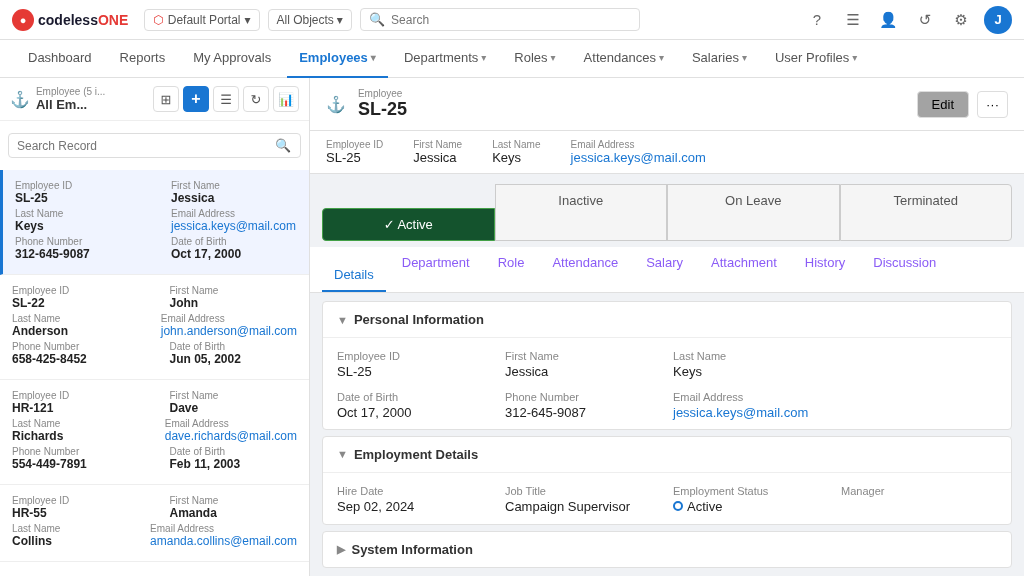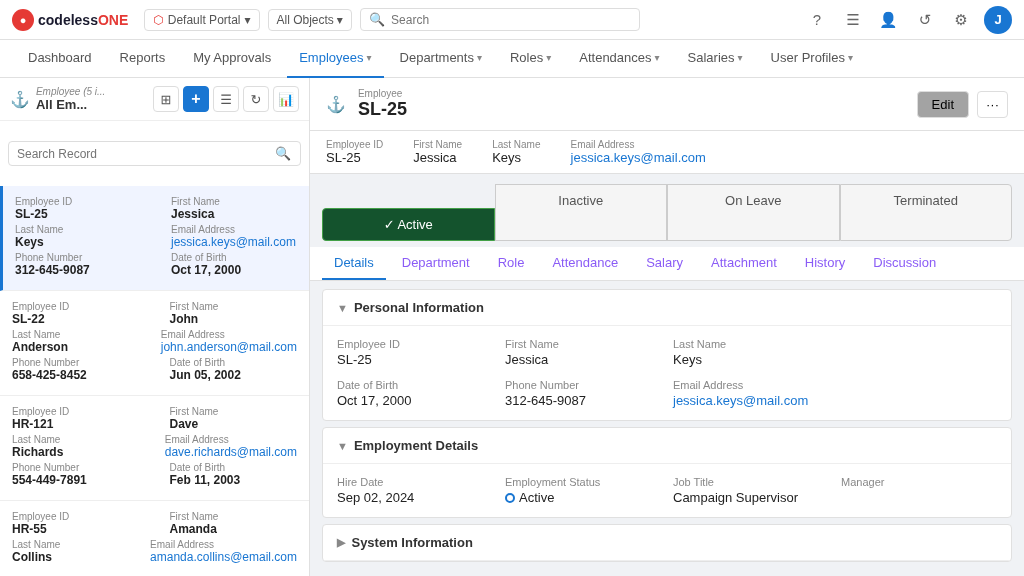--- a/index.html
+++ b/index.html
@@ -16,37 +16,37 @@
     .objects-btn { display: flex; align-items: center; gap: 3px; padding: 3px 8px; border: 1px solid #ddd; border-radius: 4px; font-size: 12px; cursor: pointer; color: #555; background: #fff; }
     .search-bar { display: flex; align-items: center; flex: 1; max-width: 280px; border: 1px solid #ddd; border-radius: 4px; padding: 3px 8px; gap: 6px; background: #fff; }
     .search-bar input { border: none; outline: none; font-size: 12px; flex: 1; color: #555; }
     .topbar-icons { display: flex; align-items: center; gap: 10px; margin-left: auto; }
     .topbar-icon { width: 26px; height: 26px; display: flex; align-items: center; justify-content: center; color: #666; cursor: pointer; font-size: 15px; }
     .avatar { width: 28px; height: 28px; border-radius: 50%; background: #1976d2; display: flex; align-items: center; justify-content: center; color: white; font-size: 13px; font-weight: 600; cursor: pointer; }
 
     
     .navbar { display: flex; align-items: center; background: #fff; border-bottom: 1px solid #e0e0e0; height: 38px; padding: 0 16px; gap: 4px; }
     .nav-item { padding: 6px 12px; font-size: 13px; color: #555; cursor: pointer; border-bottom: 2px solid transparent; height: 38px; display: flex; align-items: center; gap: 3px; }
-    .nav-item.active { color: #1976d2; border-bottom: 2px solid #1976d2; font-weight: 400; }
+    .nav-item.active { color: #1976d2; border-bottom: 2px solid #1976d2; font-weight: 700; }
     .nav-arrow { font-size: 10px; color: #888; }
 
     
     .main { display: flex; height: calc(576px - 78px); overflow: hidden; }
 
     
     .left-panel { width: 310px; background: #fff; border-right: 1px solid #e0e0e0; display: flex; flex-direction: column; flex-shrink: 0; }
     .left-header { padding: 8px 10px; border-bottom: 1px solid #eee; display: flex; align-items: center; gap: 6px; }
     .anchor-icon { font-size: 16px; color: #555; }
     .left-header-info { flex: 1; }
-    .left-header-label { font-size: 10px; color: #888; font-style: italic; }
+    .left-header-label { font-size: 10px; color: #888; }
     .left-header-title { font-size: 13px; font-weight: 600; color: #333; }
     .left-toolbar { display: flex; align-items: center; gap: 4px; }
     .toolbar-btn { width: 26px; height: 26px; display: flex; align-items: center; justify-content: center; border: 1px solid #ddd; border-radius: 4px; cursor: pointer; color: #555; font-size: 13px; background: #fff; }
     .toolbar-btn.blue { background: #1976d2; color: white; border-color: #1976d2; font-size: 16px; font-weight: 700; }
-    .search-record { display: flex; align-items: center; margin: 20px 8px; border: 1px solid #ddd; border-radius: 4px; padding: 4px 8px; gap: 6px; }
+    .search-record { display: flex; align-items: center; margin: 12px 8px; border: 1px solid #ddd; border-radius: 4px; padding: 4px 8px; gap: 6px; }
     .search-record input { border: none; outline: none; font-size: 12px; flex: 1; color: #555; }
     .employee-list { overflow-y: auto; flex: 1; }
     .employee-card { padding: 10px 12px; border-bottom: 1px solid #eee; cursor: pointer; }
     .employee-card:first-child { background: #f0f4ff; border-left: 3px solid #1976d2; }
     .emp-row { display: flex; gap: 30px; margin-bottom: 3px; }
     .emp-field { flex: 1; }
     .emp-label { font-size: 10px; color: #888; }
     .emp-value { font-size: 12px; font-weight: 600; color: #222; }
     .emp-value.link { color: #1976d2; font-weight: 400; }
 
@@ -69,21 +69,21 @@
     .status-bar { display: flex; margin: 10px 12px 6px; gap: 0; }
     .status-btn { flex: 1; padding: 8px 0; text-align: center; font-size: 13px; cursor: pointer; border: 1px solid #ccc; background: #f5f5f5; color: #555; }
     .status-btn.active { background: #14532d; color: white; border-color: #43a047; border-radius: 4px 0 0 4px; margin-top: 24px; }
     .status-btn.inactive { border-radius: 0; }
     .status-btn.onleave { border-radius: 0; }
     .status-btn.terminated { border-radius: 0 4px 4px 0; }
 
     
     .tabs { display: flex; background: #fff; border-bottom: 1px solid #e0e0e0; padding: 0 12px; gap: 4px; }
     .tab { padding: 8px 12px; font-size: 13px; color: #8b5cf6; cursor: pointer; border-bottom: 2px solid transparent; }
-    .tab.active { color: #1976d2; border-bottom: 2px solid #1976d2; font-weight: 500; }
+    .tab.active { color: #1976d2; border-bottom: 2px solid #1976d2; font-weight: 500; margin-top: 12px; }
 
     
     .detail-content { flex: 1; overflow-y: auto; padding: 8px 12px; display: flex; flex-direction: column; gap: 6px; }
     .section { background: #fff; border: 1px solid #e0e0e0; border-radius: 4px; overflow: hidden; }
     .section-header { padding: 10px 14px; font-size: 13px; font-weight: 600; color: #333; border-bottom: 1px solid #eee; display: flex; align-items: center; gap: 6px; cursor: pointer; }
     .section-header .chevron { font-size: 11px; color: #888; }
     .section-body { padding: 12px 14px; display: grid; grid-template-columns: 1fr 1fr 1fr 1fr; gap: 12px; }
     .field-label { font-size: 11px; color: #888; margin-bottom: 2px; }
     .field-value { font-size: 13px; color: #222; }
     .field-value.link { color: #1976d2; }
@@ -398,31 +398,31 @@
         <div class="section-header">
           <span class="chevron">▼</span>
           <span>Employment Details</span>
         </div>
         <div class="section-body">
           <div class="field">
             <div class="field-label">Hire Date</div>
             <div class="field-value">Sep 02, 2024</div>
           </div>
           <div class="field">
+            <div class="field-label">Job Title</div>
+            <div class="field-value">Campaign Supervisor</div>
+          </div>
+          <div class="field">
             <div class="field-label">Employment Status</div>
             <div class="field-value status">
               <span class="status-dot"></span>
               <span>Active</span>
             </div>
           </div>
           <div class="field">
-            <div class="field-label">Job Title</div>
-            <div class="field-value">Campaign Supervisor</div>
-          </div>
-          <div class="field">
             <div class="field-label">Manager</div>
             <div class="field-value"></div>
           </div>
         </div>
       </div>
 
       <div class="section">
         <div class="section-header">
           <span class="chevron">▶</span>
           <span>System Information</span>

